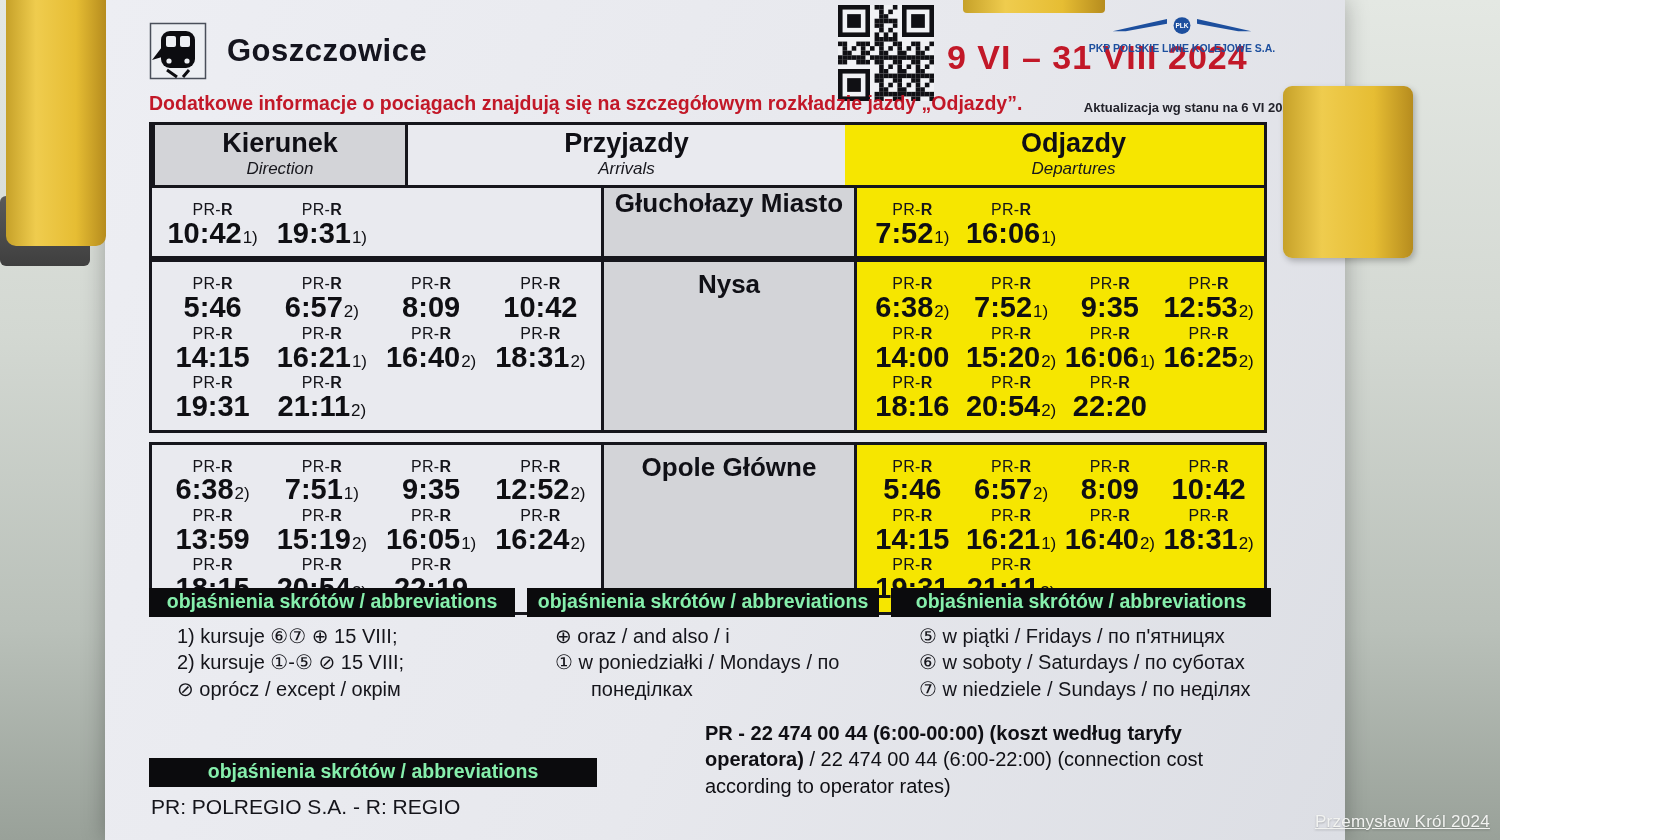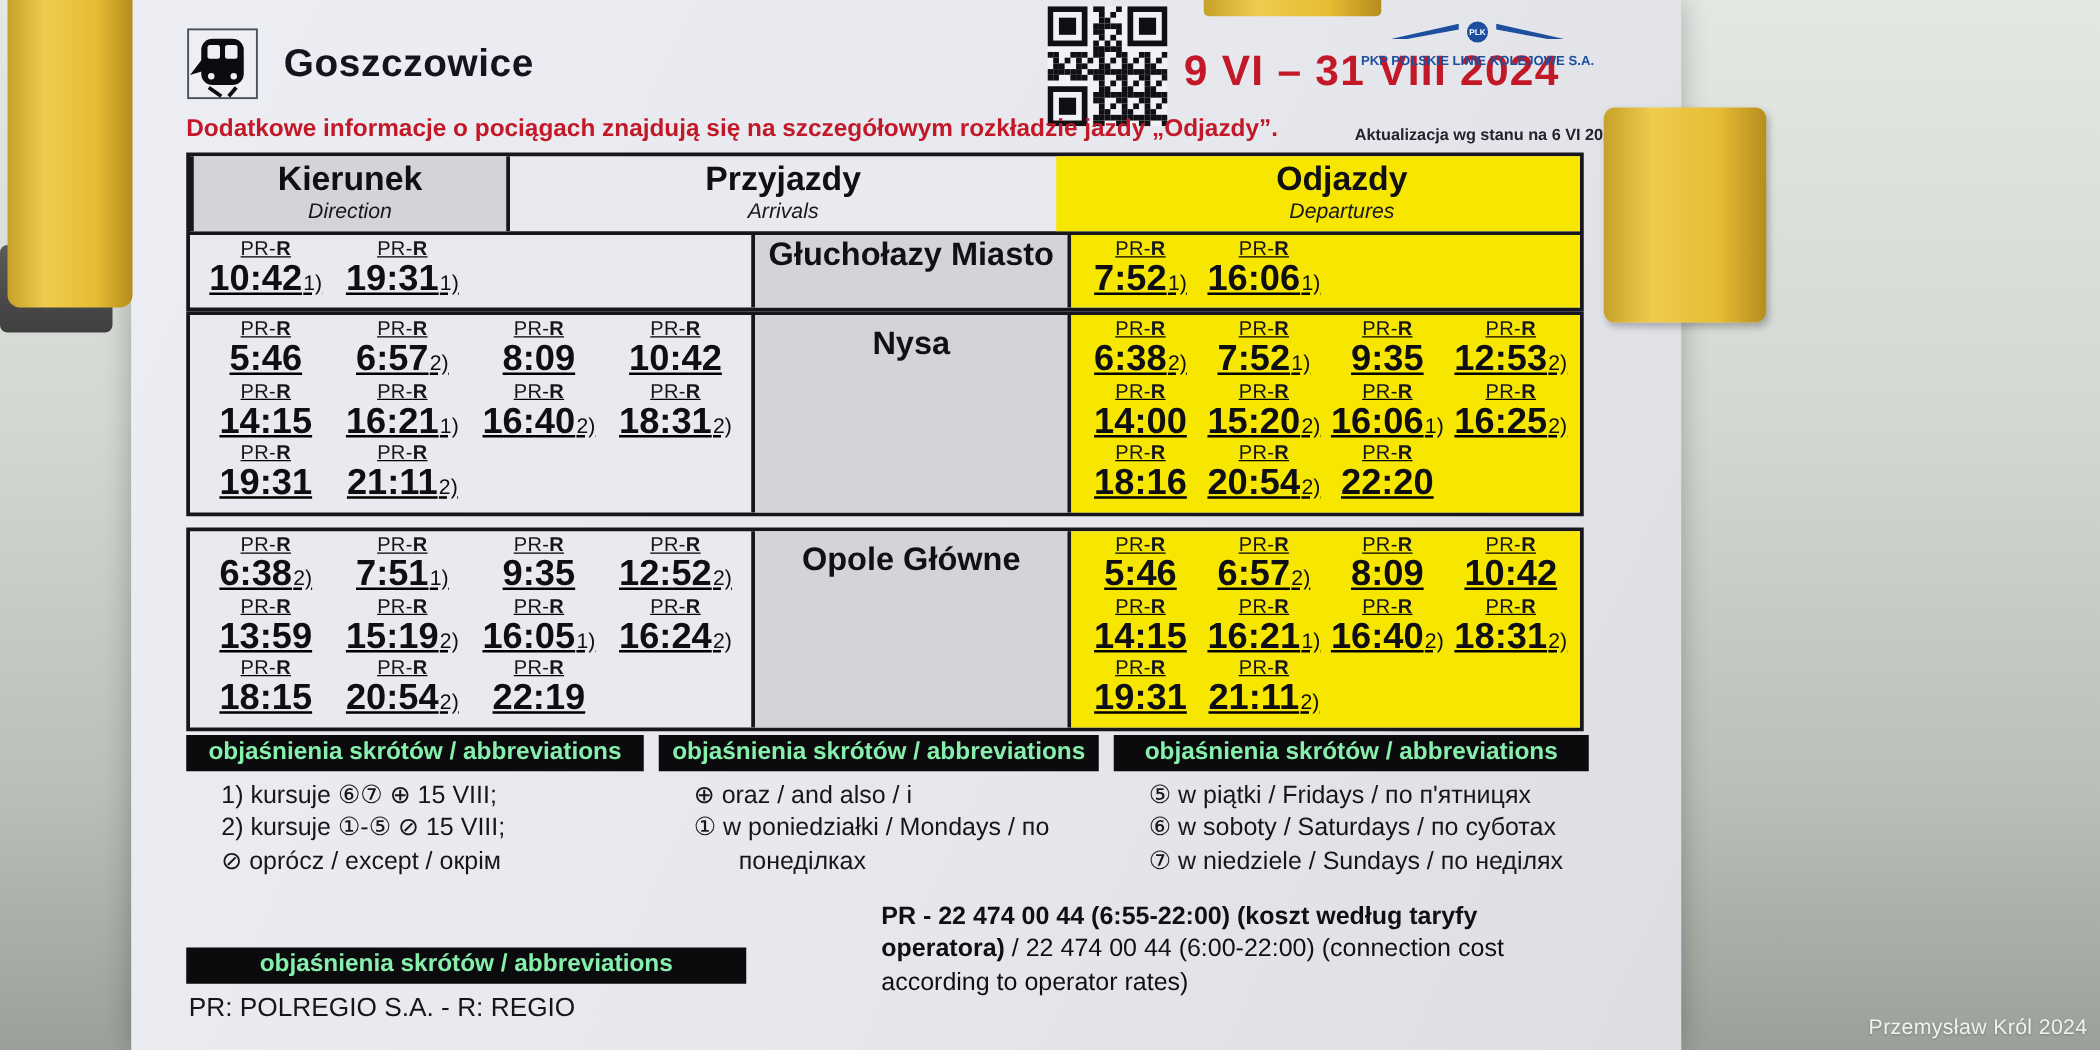--- a/index.html
+++ b/index.html
@@ -1,31 +1,31 @@
 <!DOCTYPE html>
 <html style="--yellow: #f6e600; --gray: #d3d4d8; --red: #c21828; --blue: #1d4f9e;"><head>
 <meta charset="utf-8">
 <style>
   html,body{margin:0;padding:0;}
   .scene{
-    position:relative;width:1680px;height:840px;overflow:hidden;
+    position:relative;width:1500px;height:840px;overflow:hidden;
     background:linear-gradient(180deg,#e4e8e3 0%,#d3d8d2 40%,#b9c0b9 75%,#99a199 100%);
     font-family:"Liberation Sans",sans-serif;
   }
   .poster{
     position:absolute;left:105px;top:0;width:1240px;height:840px;z-index:1;
     background:linear-gradient(115deg,#edeef3 0%,#e7e8ed 55%,#dcdee4 100%);
     box-shadow:0 0 22px rgba(0,0,0,.28);
   }
   .clip{position:absolute;z-index:5;background:linear-gradient(90deg,#c6a129,#efcc4e 30%,#e6bd33 70%,#b68c1e);}
   .clip-left{left:6px;top:-6px;width:100px;height:252px;border-radius:0 0 10px 10px;}
   .clip-right{left:1283px;top:86px;width:130px;height:172px;border-radius:9px;box-shadow:2px 3px 6px rgba(0,0,0,.25);}
   .clip-top{left:963px;top:0;width:142px;height:13px;border-radius:0 0 4px 4px;}
   .clip-dark{position:absolute;z-index:4;left:0;top:196px;width:90px;height:70px;background:linear-gradient(180deg,#5a5a5a,#3f3f3f);border-radius:6px;}
-  .watermark{position:absolute;z-index:6;right:10px;bottom:8px;color:#f2f3f1;font-size:17px;letter-spacing:.3px;text-shadow:0 1px 2px rgba(0,0,0,.25);}
+  .watermark{position:absolute;z-index:6;right:10px;bottom:8px;color:#f2f3f1;font-size:17px;letter-spacing:.3px;text-shadow:0 1px 2px rgba(0,0,0,.25);text-decoration:underline;}
 
   
   .station{position:absolute;left:44px;top:22px;display:flex;align-items:center;gap:20px;}
   .train-box{width:58px;height:58px;flex:0 0 auto;}
   .station-name{font-size:31px;font-weight:bold;color:#14141e;letter-spacing:.5px;}
   .qr{position:absolute;left:733px;top:5px;width:96px;height:96px;}
   .validity{position:absolute;left:842px;top:38px;font-size:34px;font-weight:bold;color:var(--red);white-space:nowrap;letter-spacing:1px;}
   .pkp{position:absolute;left:982px;top:16px;width:190px;text-align:center;}
   .pkp-text{font-size:10.5px;font-weight:bold;color:var(--blue);margin-top:1px;white-space:nowrap;}
   .notice{position:absolute;left:44px;top:92px;font-size:19.5px;font-weight:bold;color:var(--red);white-space:nowrap;}
@@ -42,21 +42,21 @@
   .w-arr{width:437px;}
   .w-dir{width:250px;background:var(--gray);border-left:3px solid #16161c;border-right:3px solid #16161c;}
   .w-dep{flex:1;background:var(--yellow);padding-left:38px;}
   .t-row{display:flex;align-items:stretch;min-height:58px;}
   .tcell.arr{width:437px;}
   .tcell.dir{width:250px;background:var(--gray);border-left:3px solid #16161c;border-right:3px solid #16161c;display:flex;justify-content:center;align-items:flex-start;}
   .tcell.dep{flex:1;background:var(--yellow);}
   .t-row.center .tcell.dir{align-items:flex-start;}
   .t-row.center .dir-name{padding-top:0;}
   .dir-name{font-size:26px;font-weight:bold;color:#101016;padding-top:7px;white-space:nowrap;}
-  .times{display:grid;grid-template-columns:repeat(4,1fr);padding:4px 6px 8px;row-gap:3px;align-content:start;text-decoration:underline;}
+  .times{display:grid;grid-template-columns:repeat(4,1fr);padding:14px 6px 8px;row-gap:3px;align-content:start;}
   .t-entry{display:flex;flex-direction:column;align-items:center;}
   .t-carrier{font-size:16px;color:#15151b;line-height:1.05;letter-spacing:.3px;}
   .t-time{font-size:29px;font-weight:bold;color:#0f0f13;line-height:1.02;white-space:nowrap;}
   .t-note{font-size:17px;font-weight:400;margin-left:1px;}
 
   
   .legend-row{position:absolute;left:44px;top:588px;width:1122px;display:flex;justify-content:space-between;}
   .legend-0{width:366px;}
   .legend-1{width:352px;}
   .legend-2{width:380px;}
@@ -537,21 +537,21 @@
       </div>
     </div>
 
     <div class="bottom-legend">
       <div class="legend-bar">objaśnienia skrótów / abbreviations</div>
       <div class="legend-lines">
           <div class="leg-line">PR: POLREGIO S.A. - R: REGIO</div>
         </div>
     </div>
 
-    <div class="contact"><b>PR - 22 474 00 44 (6:55-22:00) (koszt według taryfy operatora)</b><span> / 22 474 00 44 (6:00-22:00) (connection cost according to operator rates)</span></div>
+    <div class="contact"><b>PR - 22 474 00 44 (6:00-00:00) (koszt według taryfy operatora)</b><span> / 22 474 00 44 (6:00-22:00) (connection cost according to operator rates)</span></div>
 
   </div>
 
   <div class="clip-dark"></div>
   <div class="clip clip-left"></div>
   <div class="clip clip-right"></div>
   <div class="clip clip-top"></div>
 
   <div class="watermark">Przemysław Król 2024</div>
 </div>

